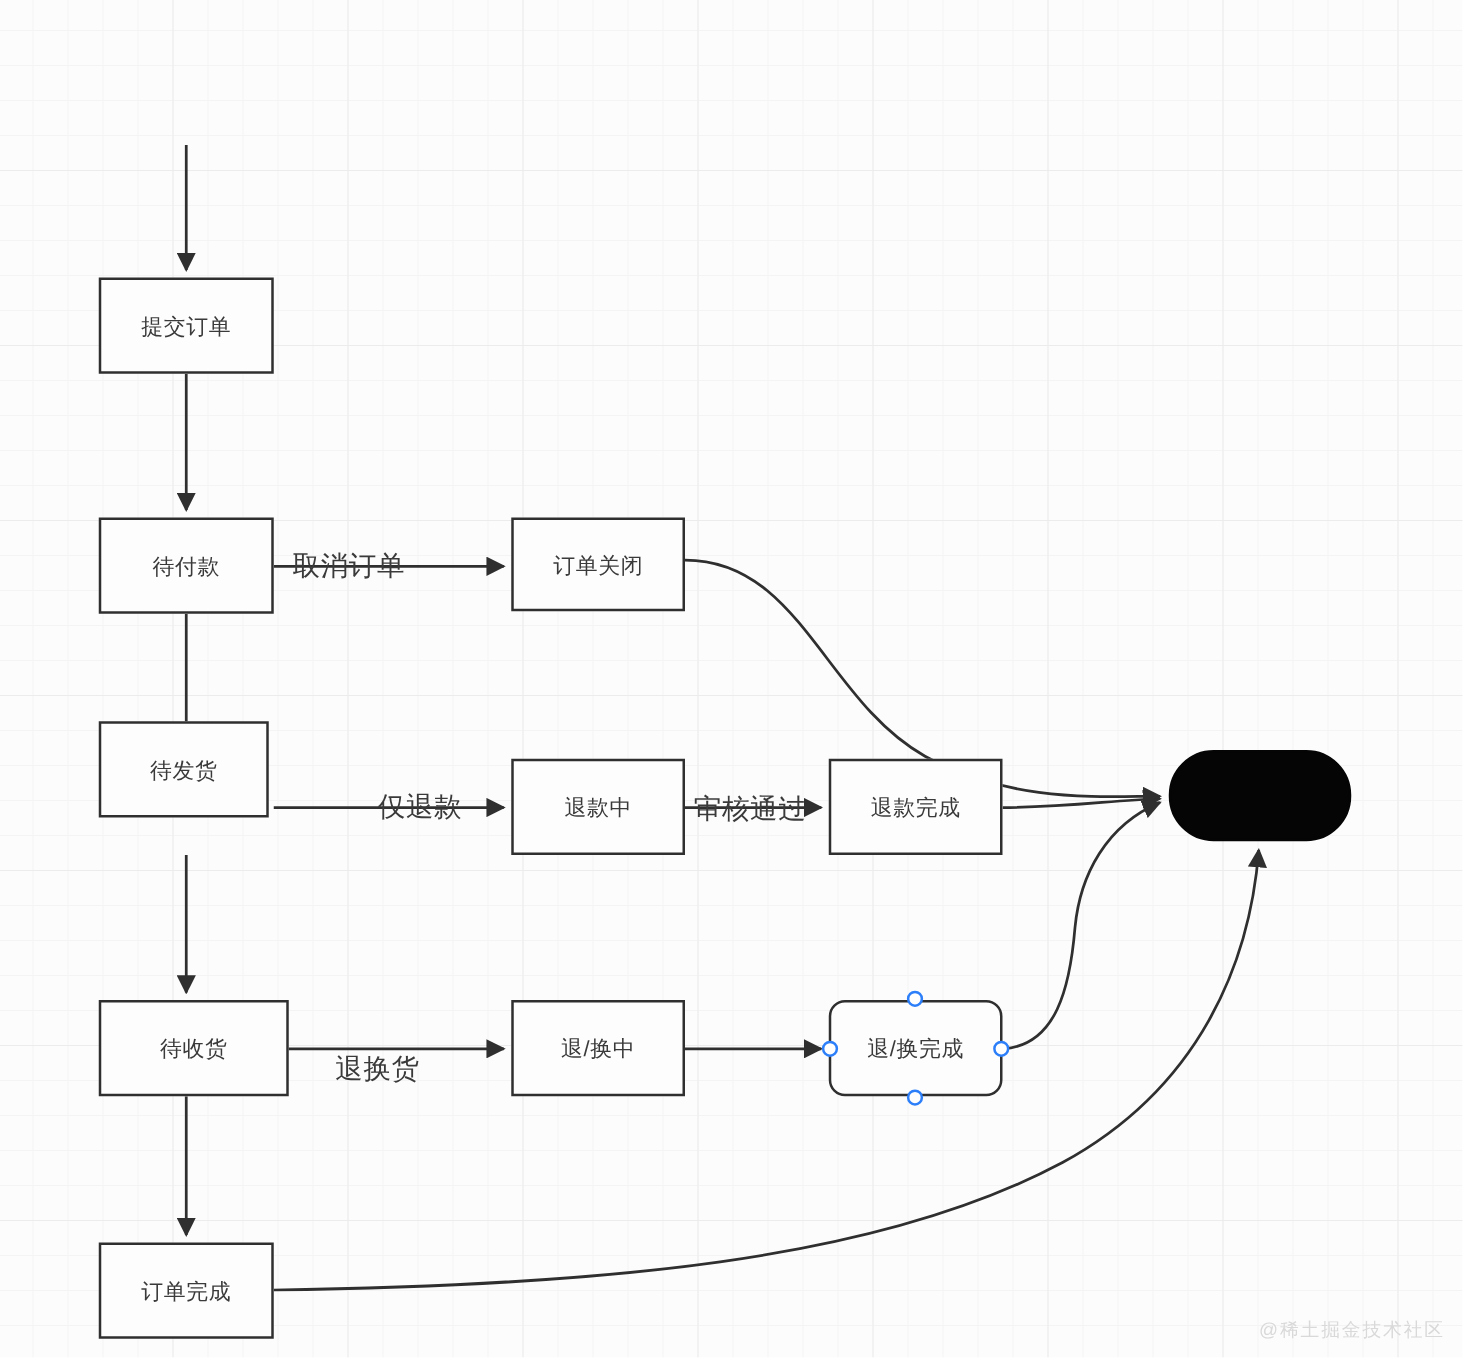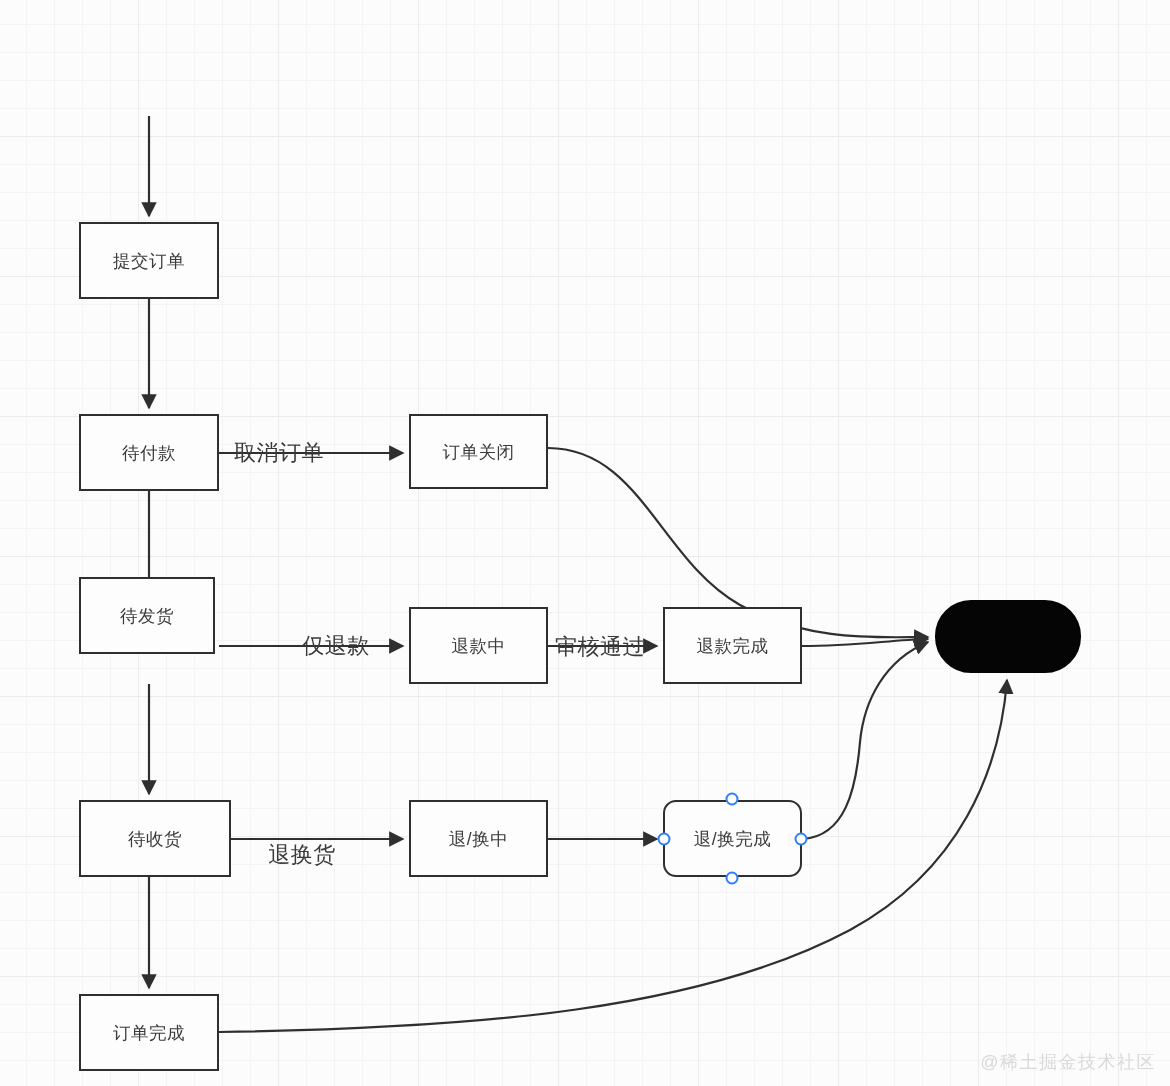--- a/index.html
+++ b/index.html
@@ -69,21 +69,21 @@
     border-radius: 50%;
     background: #ffffff;
     border: 2.2px solid #2d7ff9;
     z-index: 6;
     transform: translate(-50%, -50%);
   }
   .watermark {
     position: absolute;
     right: 14px;
     bottom: 12px;
-    font-size: 18px;
+    font-size: 15px;
     color: #d9d9d9;
     letter-spacing: 1.5px;
     z-index: 5;
     white-space: nowrap;
   }
 </style>
 </head>
 <body>
 
 <div id="canvas">

